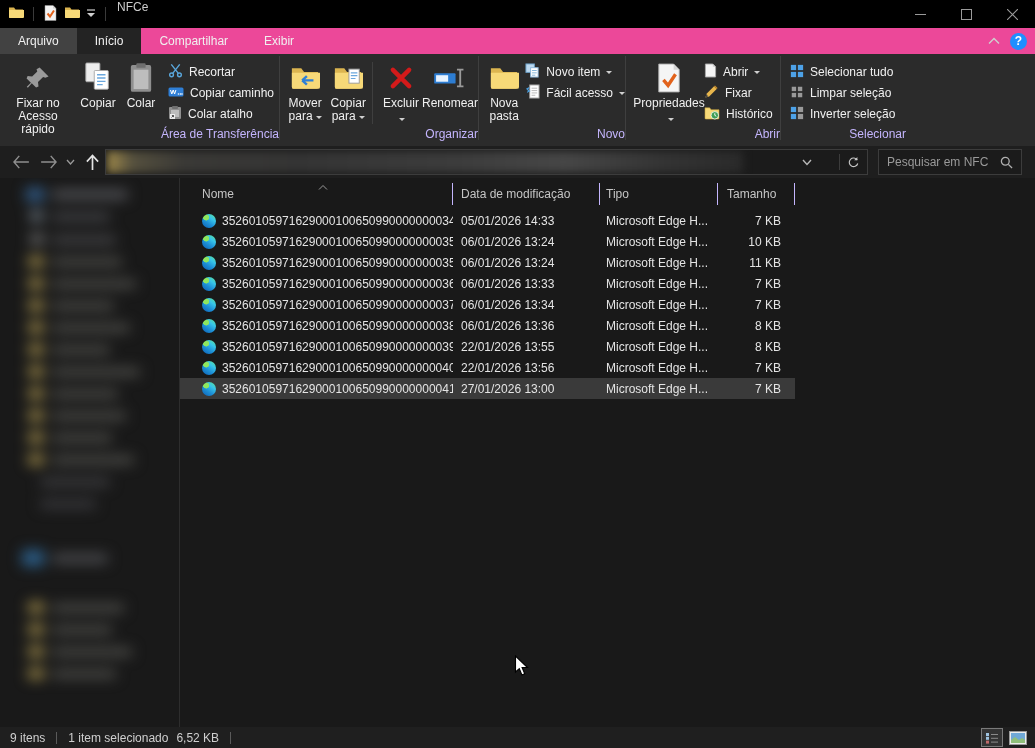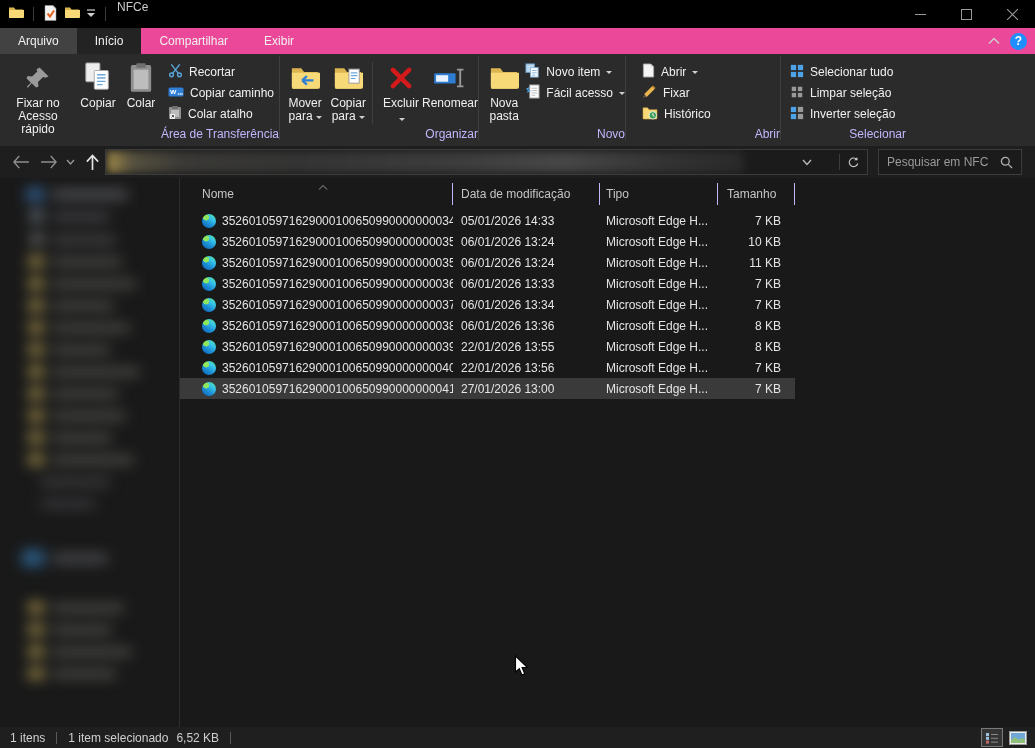--- a/index.html
+++ b/index.html
@@ -326,20 +326,31 @@
             <span class="caret" style="margin-left:0;"></span>
           </div>
         </div>
       </div>
       <div class="rgroup-label">Novo</div>
     </div>
     <div class="rdivider" style="left:625px;"></div>
 
     <div class="rgroup" style="left:626px;width:154px;">
       <div class="rbody" style="padding-left:12px;">
+        <div class="bigbtn" style="width:62px;">
+          <div class="bicon">
+            <svg width="26" height="30" viewBox="0 0 28 32">
+                <path d="M3 1h16l6 6v24H3z" fill="#f5f5f5" stroke="#b0b0b0"></path>
+                <path d="M19 1l6 6h-6z" fill="#d5d5d5"></path>
+                <path d="M8 18l5 6 8-12" stroke="#e2621b" stroke-width="3.6" fill="none"></path>
+              </svg>
+          </div>
+          <div class="blabel">Propriedades</div>
+          <div class="caret-row"><span class="caret"></span></div>
+        </div>
         <div class="smallcol" style="margin-left:4px;">
           <div class="smallbtn">
             <span>
               <svg width="13" height="15" viewBox="0 0 14 16">
                   <path d="M1.5 1h8l3 3v11h-11z" fill="#f5f5f5" stroke="#a8a8a8"></path>
                   <path d="M9.5 1l3 3h-3z" fill="#cfcfcf"></path>
                 </svg>
             </span>
             <span>Abrir</span>
             <span class="caret" style="margin-left:0;"></span>
@@ -609,21 +620,21 @@
             </div>
           <div class="fc-date">27/01/2026 13:00</div>
           <div class="fc-type">Microsoft Edge H...</div>
           <div class="fc-size">7 KB</div>
         </div>
       </div>
     </div>
   </div>
 
   <div id="statusbar">
-    <span style="padding-left:10px;">1 itens</span>
+    <span style="padding-left:10px;">9 itens</span>
     <span class="st-sep"></span>
     <span>1 item selecionado</span>
     <span style="width:8px;"></span>
     <span>6,52 KB</span>
     <span class="st-sep"></span>
     <div class="st-right">
       <div class="viewbtn selected">
         <svg width="14" height="12" viewBox="0 0 14 12">
             <rect x="1" y="1" width="3" height="3" fill="#9fc3e0"></rect>
             <path d="M6 2.5h7" stroke="#8a8a8a"></path>

